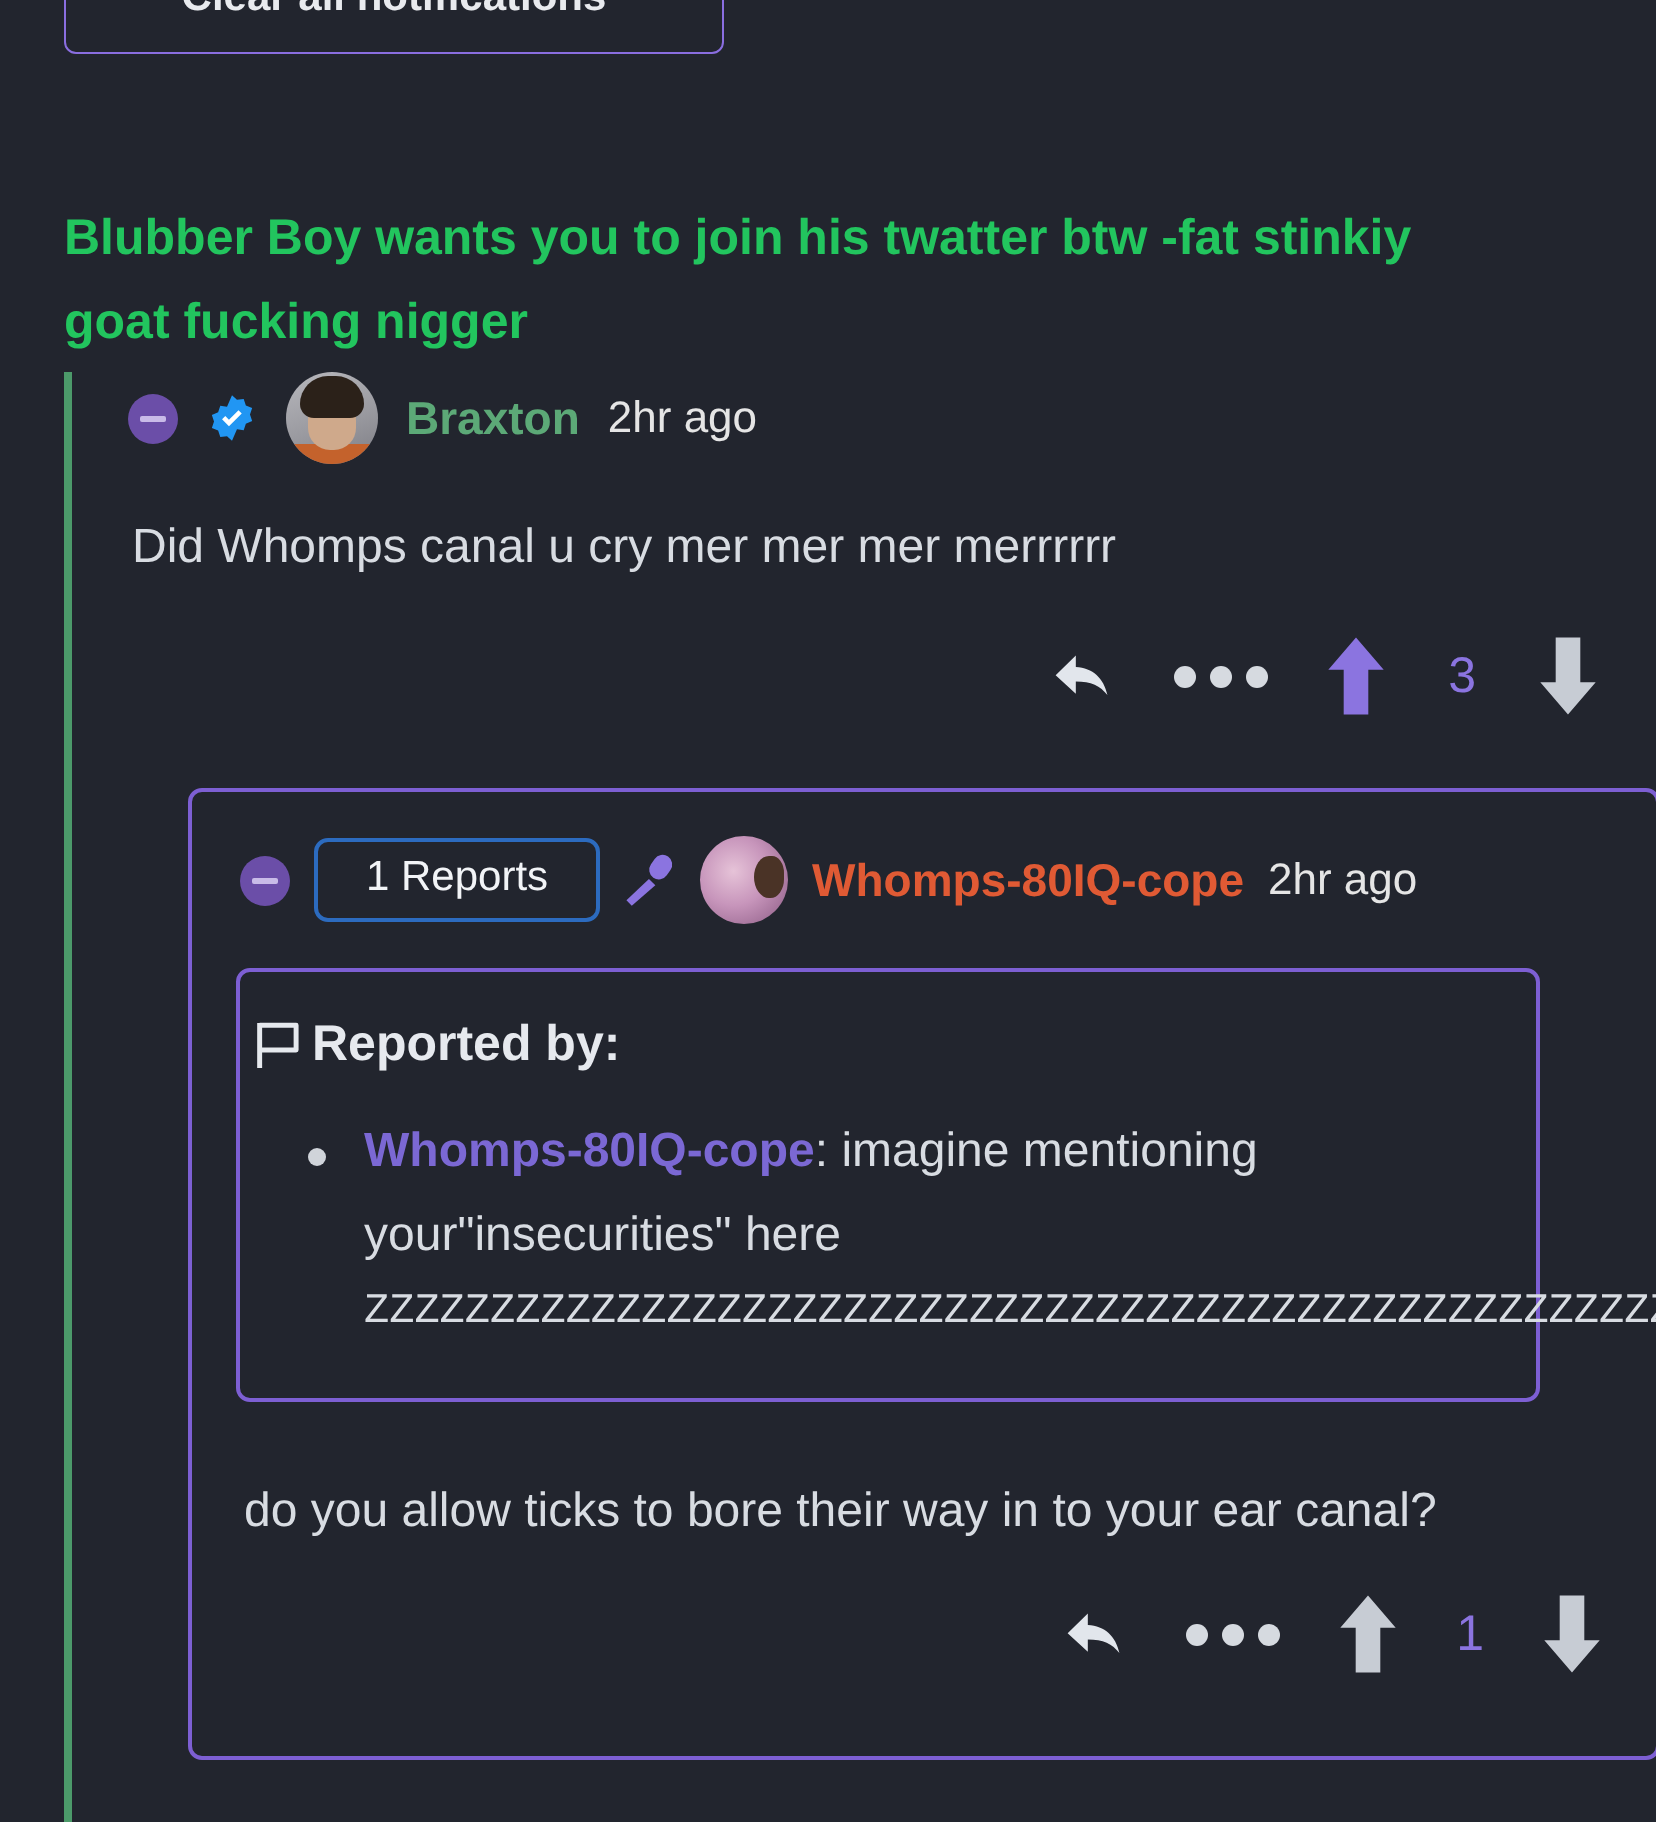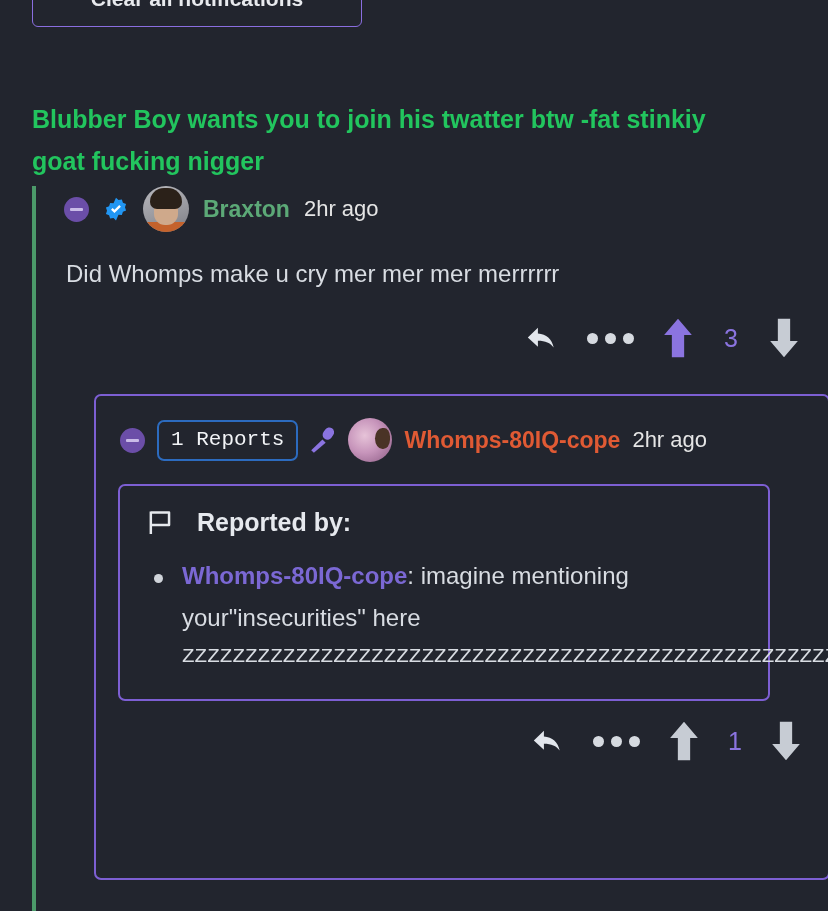--- a/index.html
+++ b/index.html
@@ -179,44 +179,44 @@
     align-items: center;
     gap: 12px;
     padding: 0 0 0 24px;
     height: 44px;
   }
   .reports-badge {
     border: 2px solid #2c6bbf;
     border-radius: 7px;
     color: #f2f4f7;
     font-size: 21px;
-    padding: 6px 12px 8px;
+    padding: 6px 24px 8px;
     white-space: nowrap;
     cursor: pointer;
     background: transparent;
-    font-family: Liberation Mono, monospace;
+    font-family: Liberation Sans, sans-serif;
   }
   .mic-icon { width: 26px; height: 30px; flex: 0 0 auto; }
 
   .reported-box {
     margin: 22px 0 0 22px;
     width: 652px;
     border: 2px solid #7d5fd3;
     border-radius: 7px;
     padding: 22px 0 24px 0;
     position: relative;
   }
   .reported-title {
     display: flex;
     align-items: center;
-    gap: 24px;
+    gap: 4px;
     font-size: 25px;
     font-weight: bold;
     color: #e6e9ee;
-    padding-left: 28px;
+    padding-left: 7px;
   }
   .flag-icon { width: 25px; height: 27px; flex: 0 0 auto; }
 
   .report-list { list-style: none; padding: 18px 0 0 26px; }
   .report-item {
     position: relative;
     padding-left: 36px;
     font-size: 24px;
     line-height: 42px;
     color: #d8dce2;
@@ -285,21 +285,21 @@
       <div class="shirt"></div>
       <div class="face"></div>
       <div class="hair"></div>
     </div>
 
     <a class="username green" href="#">Braxton</a>
 
     <span class="timestamp">2hr ago</span>
   </div>
 
-  <div class="cmt-body">Did Whomps make u cry mer mer mer merrrrrr</div>
+  <div class="cmt-body">Did Whomps canal u cry mer mer mer merrrrrr</div>
 
   <div class="actions">
     <span class="act">
       <svg width="34" height="30" viewBox="0 0 24 22">
         <path fill="#e2e6ec" d="M9 3.5v4.2c6.3.4 10.2 4 11.6 10.3-2.6-3.4-6-5-11.6-5v4.5L1.6 10.7z"></path>
       </svg>
     </span>
 
     <span class="dots">
       <span></span>
@@ -352,20 +352,21 @@
       </div>
 
       <ul class="report-list">
         <li class="report-item">
           <a class="report-user" href="#">Whomps-80IQ-cope</a><span>: imagine mentioning your"insecurities" here</span>
           <span class="report-zzz">ZZZZZZZZZZZZZZZZZZZZZZZZZZZZZZZZZZZZZZZZZZZZZZZZZZZZZZZZZZZZZZZZZZZZZZ</span>
         </li>
       </ul>
     </div>
 
+    <div class="reply-body">do you allow ticks to bore their way in to your ear canal?</div>
 
     <div class="reply-actions">
       <span class="act">
         <svg width="34" height="30" viewBox="0 0 24 22">
           <path fill="#e2e6ec" d="M9 3.5v4.2c6.3.4 10.2 4 11.6 10.3-2.6-3.4-6-5-11.6-5v4.5L1.6 10.7z"></path>
         </svg>
       </span>
 
       <span class="dots">
         <span></span>

